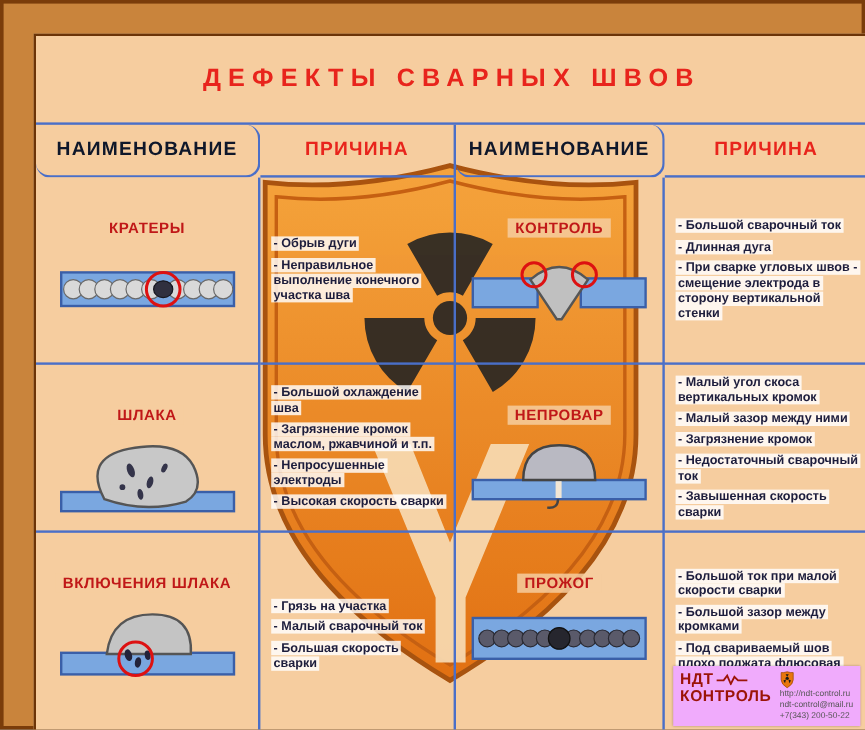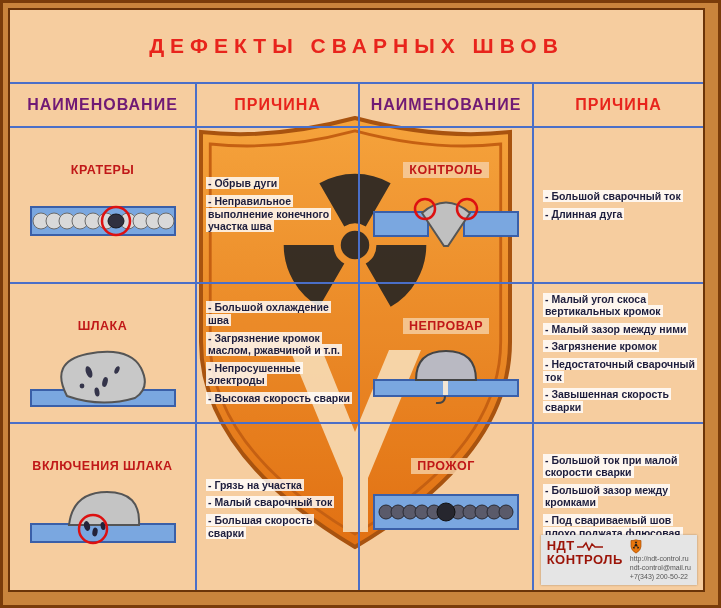--- a/index.html
+++ b/index.html
@@ -2,21 +2,21 @@
 <html><head>
 <meta charset="utf-8">
 <style>
   html,body { margin:0; padding:0; background:#666; }
   .poster {
     position:relative;
     width:721px; height:608px;
     box-sizing:border-box;
     background:#c9843c;
     border:3px solid #7a3c0a;
-    padding:5px;
+    padding:25px;
     font-family:"Liberation Sans", sans-serif;
   }
   .inner {
     position:relative;
     width:697px; height:584px;
     box-sizing:border-box;
     background:#f6cd9f;
     border:2px solid #6b3408;
     overflow:hidden;
   }
@@ -32,34 +32,34 @@
     display:grid;
     grid-template-columns:187px 163px 174px 169px;
     grid-template-rows:44px 156px 140px 170px;
     border-top:2px solid #4a6fc8;
     z-index:2;
   }
   .cell { border-right:2px solid #4a6fc8; border-bottom:2px solid #4a6fc8; box-sizing:border-box; position:relative; }
   .cell.last-col { border-right:none; }
   .cell.last-row { border-bottom:none; }
   .th { display:flex; align-items:center; justify-content:center; font-weight:bold; font-size:16px; letter-spacing:1px; }
-  .th.green { color:#701a75; }
+  .th.green { color:#0f172a;border-radius:12px; }
   .th.red { color:#e8241c; }
   .name-cell { display:flex; flex-direction:column; align-items:center; justify-content:flex-start; padding-top:14px; gap:12px; }
   .defect-name {
     color:#c01818; font-weight:bold; font-size:12.5px; letter-spacing:0.5px;
     background:rgba(246,205,159,0.85); padding:1px 6px; text-align:center;margin-top:20px;
   }
   .cause-cell { display:flex; flex-direction:column; justify-content:center; padding:6px 6px 6px 9px; }
   .cause-line { margin:2.5px 0; font-size:10.5px; font-weight:bold; color:#1d1d3c; line-height:1.2; }
   .cause-line span { background:rgba(255,255,255,0.82); padding:0 2px; box-decoration-break:clone; -webkit-box-decoration-break:clone; }
   .illus { display:block; }
   .footer {
     position:absolute; right:6px; bottom:5px; z-index:3;
-    background:#e5e5e5; padding:4px 6px; display:flex; align-items:flex-start; gap:7px;
+    background:#f0abfc; padding:4px 6px; display:flex; align-items:flex-start; gap:7px;
     box-shadow:0 0 2px rgba(0,0,0,0.3);
   }
   .brand { display:flex; flex-direction:column; line-height:1.05; }
   .brand-top { display:flex; align-items:center; gap:2px; }
   .brand-txt { color:#9b1408; font-weight:bold; font-size:13px; letter-spacing:0.5px; }
   .contact { display:flex; flex-direction:column; align-items:flex-start; gap:1px; }
   .contact-line { font-size:7px; color:#555; line-height:1.15; }
 </style>
 </head>
 <body>
@@ -126,20 +126,21 @@
           <rect x="4" y="22" width="54" height="24" fill="#7aa7e0" stroke="#3a5fa8" stroke-width="2"></rect>
           <rect x="94" y="22" width="54" height="24" fill="#7aa7e0" stroke="#3a5fa8" stroke-width="2"></rect>
           <path d="M52,23 Q76,2 100,23 L78,56 L74,56 Z" fill="#c0c0c0" stroke="#555" stroke-width="2"></path>
           <circle cx="55" cy="19" r="10" fill="none" stroke="#dd1111" stroke-width="2.5"></circle>
           <circle cx="97" cy="19" r="10" fill="none" stroke="#dd1111" stroke-width="2.5"></circle>
         </svg>
       </div>
       <div class="cell cause-cell last-col">
         <div class="cause-line"><span>- Большой сварочный ток</span></div>
         <div class="cause-line"><span>- Длинная дуга</span></div>
+        <div class="cause-line"><span>- При сварке угловых швов - смещение электрода в сторону вертикальной стенки</span></div>
       </div>
 
       <div class="cell name-cell">
         <div class="defect-name">ШЛАКА</div>
         <svg class="illus" width="152" height="64" viewBox="0 0 152 64">
           <rect x="4" y="44" width="144" height="16" fill="#7aa7e0" stroke="#3a5fa8" stroke-width="2"></rect>
           <path d="M40,50 Q22,16 60,8 Q102,0 114,22 Q124,42 108,52 Q74,62 40,50 Z" fill="#c8c8c8" stroke="#555" stroke-width="2"></path>
           <g fill="#34344a">
             <ellipse cx="62" cy="26" rx="3" ry="6" transform="rotate(-20 62 26)"></ellipse>
             <ellipse cx="78" cy="36" rx="2.6" ry="5" transform="rotate(15 78 36)"></ellipse>

